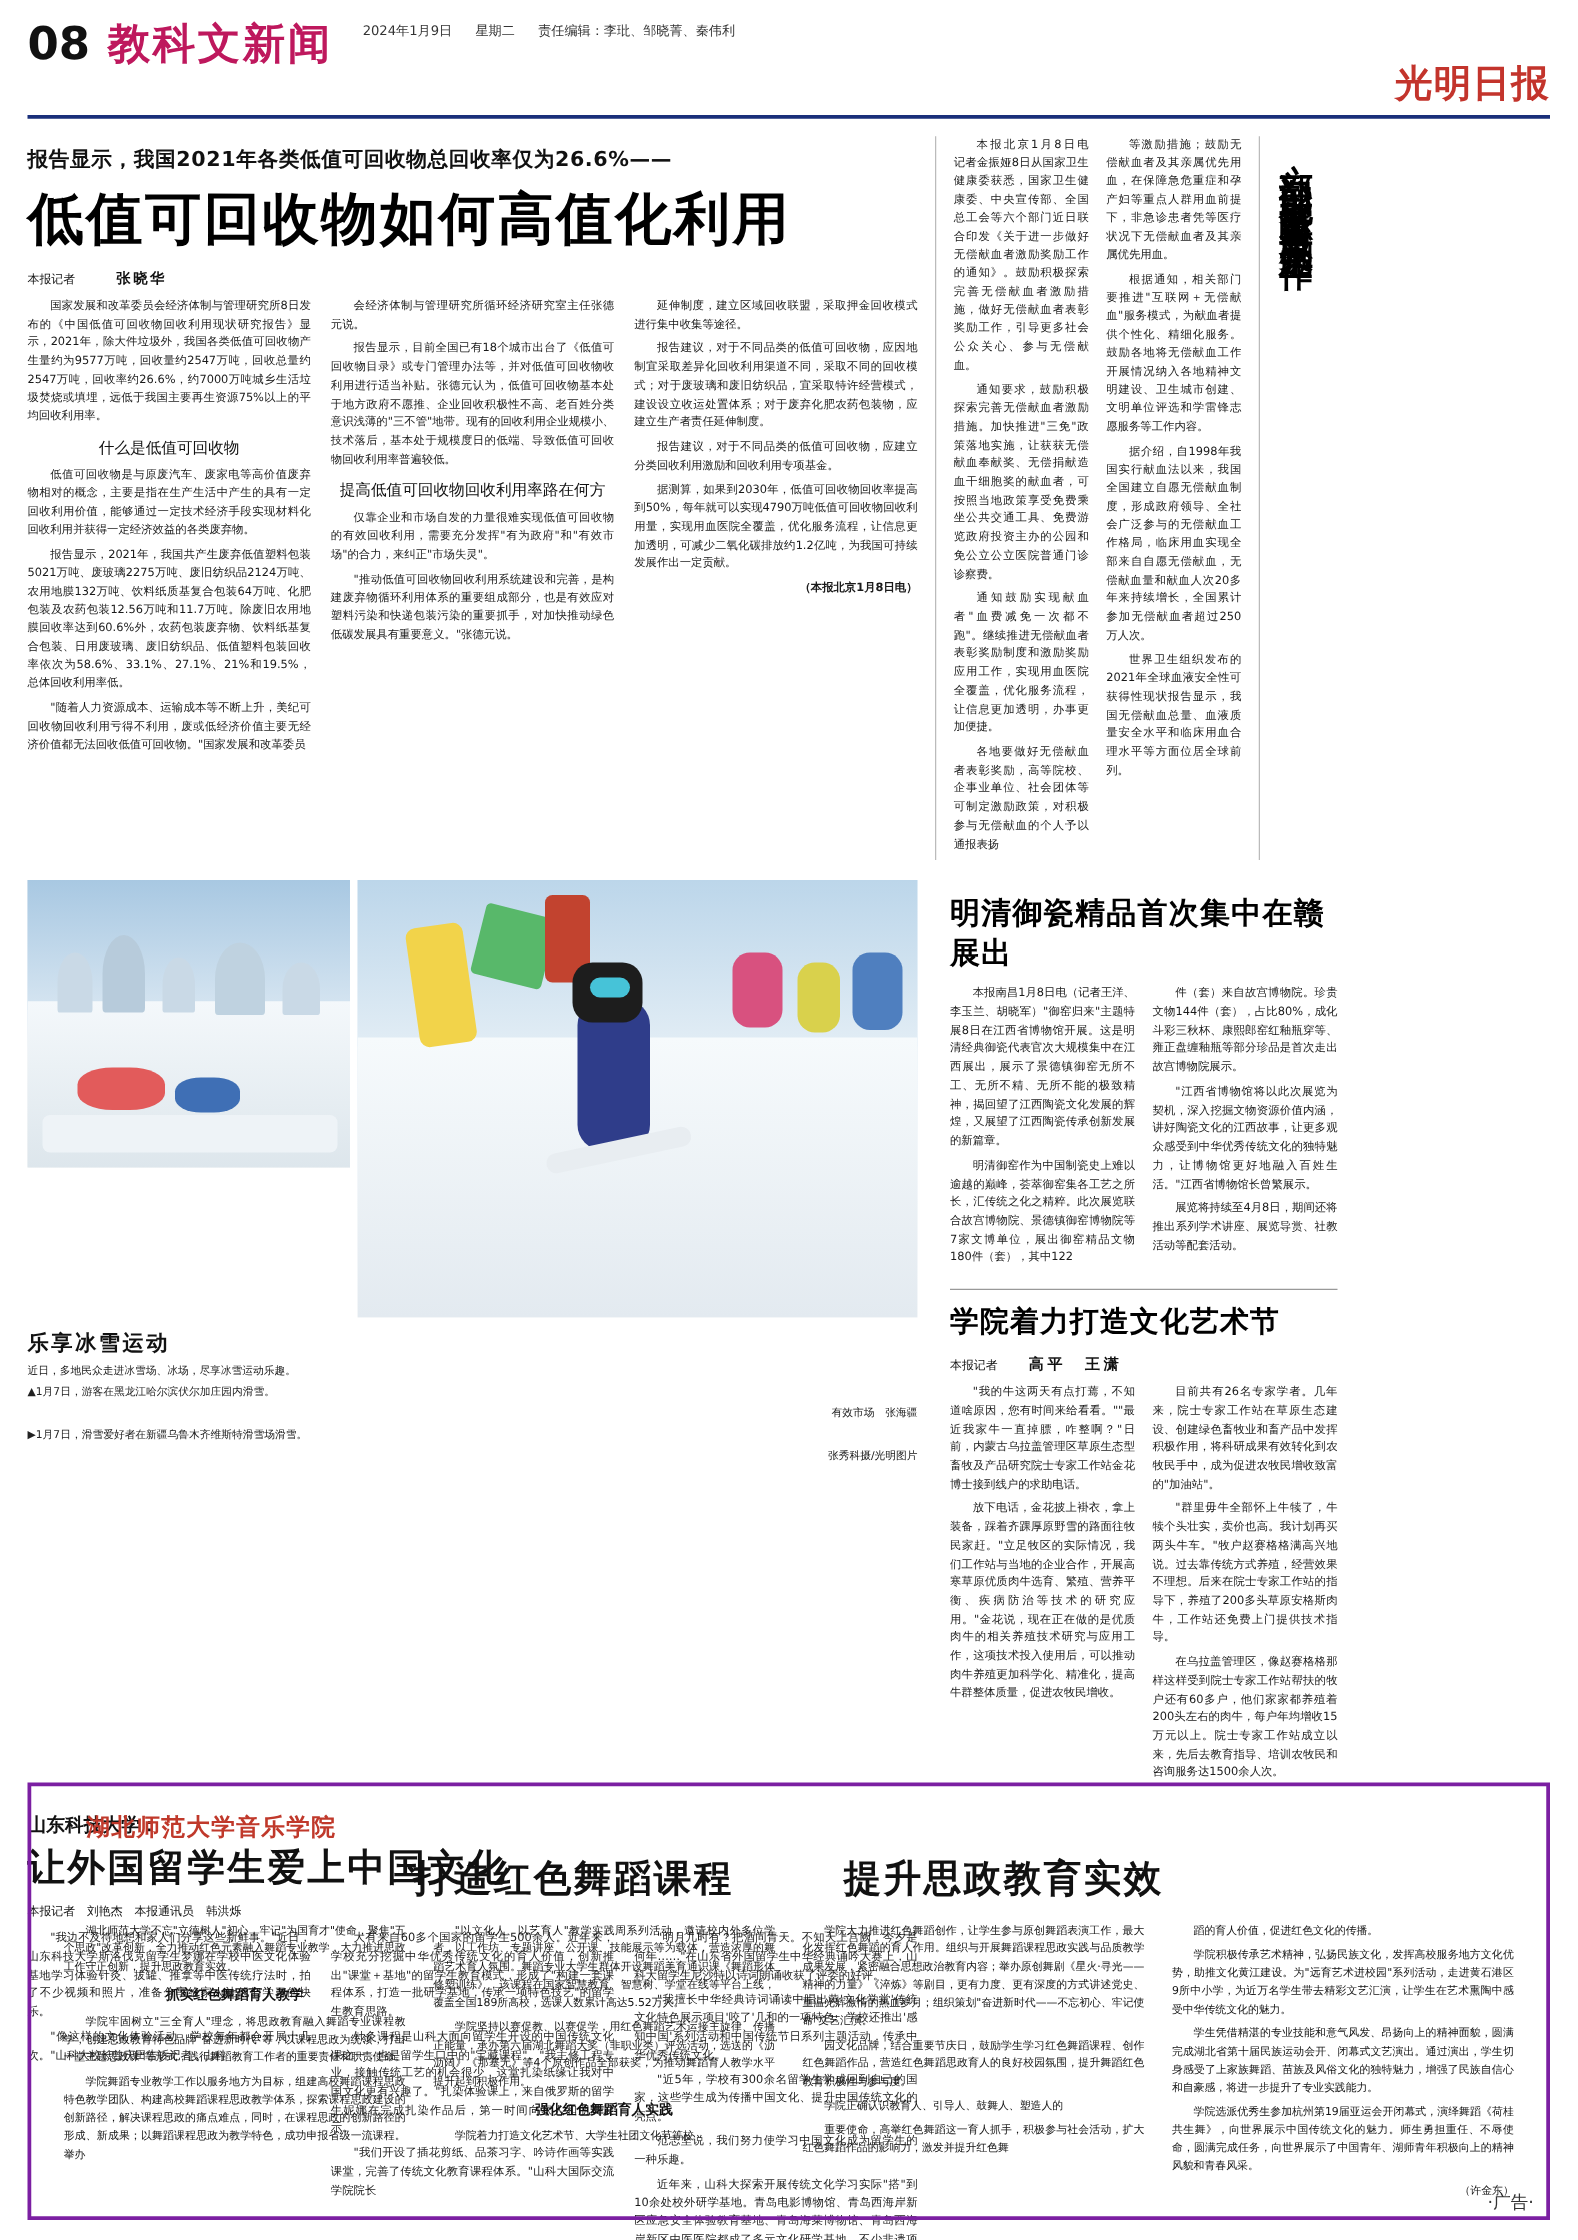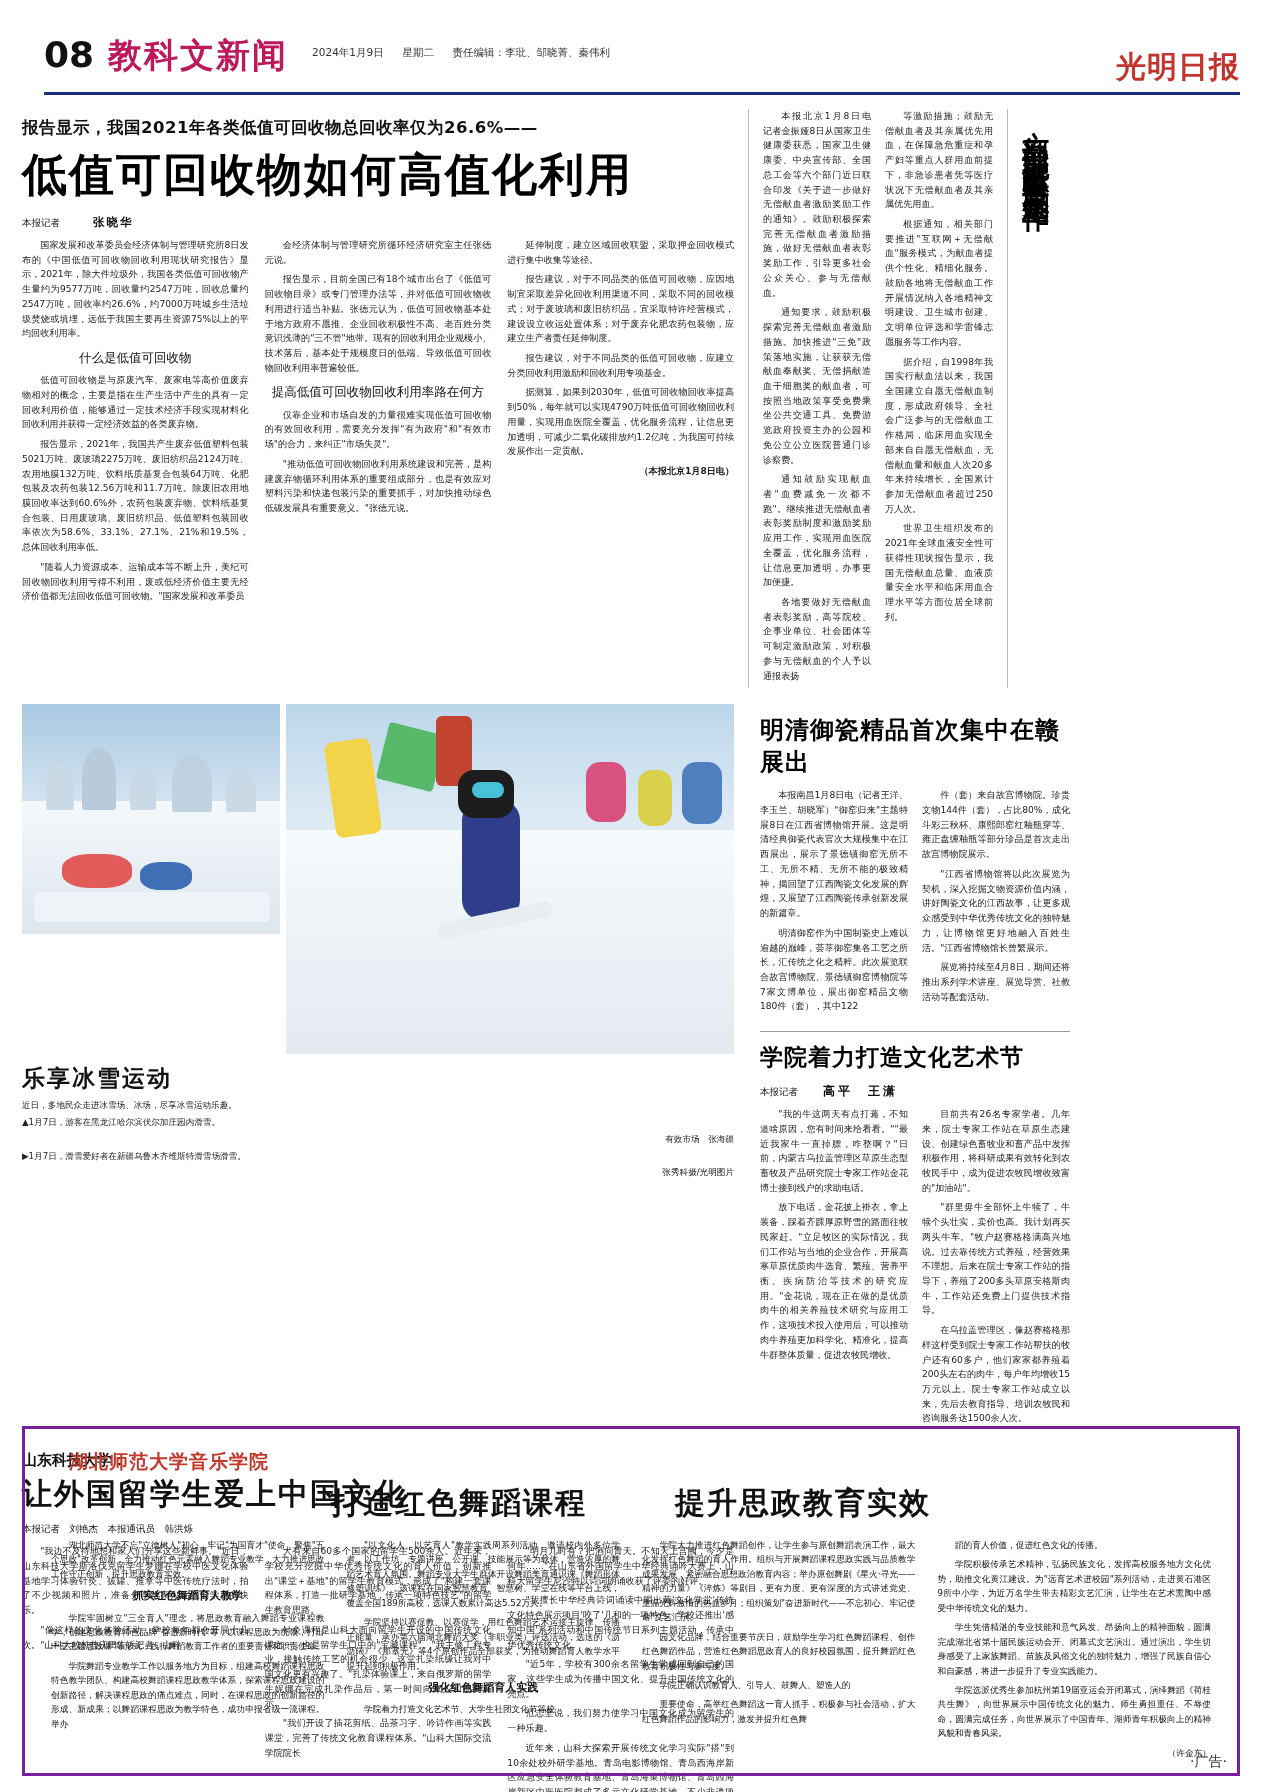--- a/index.html
+++ b/index.html
@@ -4,21 +4,21 @@
 <style>
   html,body{margin:0;padding:0;}
   body{
     width:1262px;height:1792px;background:#ffffff;
     font-family:"DejaVu Sans","Liberation Sans",sans-serif;
     color:#111;position:relative;overflow:hidden;
   }
   .page{position:relative;width:1262px;height:1792px;box-sizing:border-box;padding:0 22px;}
 
   
-  .masthead{display:flex;align-items:center;height:74px;padding-top:18px;border-bottom:3px solid #1a2f7a;position:relative;margin-left:22px;}
+  .masthead{display:flex;align-items:flex-start;height:74px;padding-top:18px;border-bottom:3px solid #1a2f7a;position:relative;}
   .folio{font-size:36px;font-weight:bold;color:#111;line-height:1;margin-right:14px;}
   .section-title{font-size:34px;font-weight:bold;color:#be185d;letter-spacing:2px;line-height:1;margin-right:24px;}
   .mast-meta{font-size:10.5px;color:#333;padding-bottom:5px;white-space:nowrap;}
   .mast-meta .sep{display:inline-block;width:12px;}
   .brand{position:absolute;right:0;bottom:4px;font-size:30px;font-weight:bold;color:#c3342c;letter-spacing:1px;font-family:"DejaVu Serif","Liberation Serif",serif;}
 
   
   .col-text{font-size:9.1px;line-height:1.62;text-align:justify;color:#1a1a1a;}
   .col-text p{margin:0 0 5px 0;text-indent:2em;}
   .sub-head{font-size:12.5px;font-weight:normal;text-align:center;margin:7px 0 5px;color:#111;}
@@ -44,21 +44,21 @@
     margin-left:12px;height:430px;color:#000;
   }
 
   
   .photo-row{display:flex;gap:8px;margin-top:16px;}
   .photo-block{width:712px;}
   .photos{display:flex;gap:6px;}
   .ph{position:relative;overflow:hidden;}
   .ph1{width:258px;height:230px;background:linear-gradient(#b7cfe4 0%,#cfe0ef 42%,#e9eef2 60%,#dfe6ea 100%);}
   .ph2{width:448px;height:350px;background:linear-gradient(#cfe2f1 0%,#e7f0f7 55%,#f2f5f7 100%);}
-  .cap-title{font-size:23px;font-weight:bold;letter-spacing:2px;margin:9px 0 5px;}
+  .cap-title{font-size:17px;font-weight:bold;letter-spacing:2px;margin:9px 0 5px;}
   .cap-text{font-size:8.6px;line-height:1.6;color:#222;}
   .cap-text p{margin:0 0 3px;}
   .cap-credit{font-size:8.6px;text-align:right;margin-top:4px;}
 
   
   .sky{position:absolute;left:0;top:0;right:0;height:45%;background:linear-gradient(#a8c8e2,#d6e5f1);}
   .snow{position:absolute;left:0;bottom:0;right:0;height:58%;background:linear-gradient(#f4f8fb,#dde6ec);}
   .dome{position:absolute;background:#c9d9e6;border-radius:50% 50% 6% 6%;}
   .blob{position:absolute;border-radius:40%;}
 

